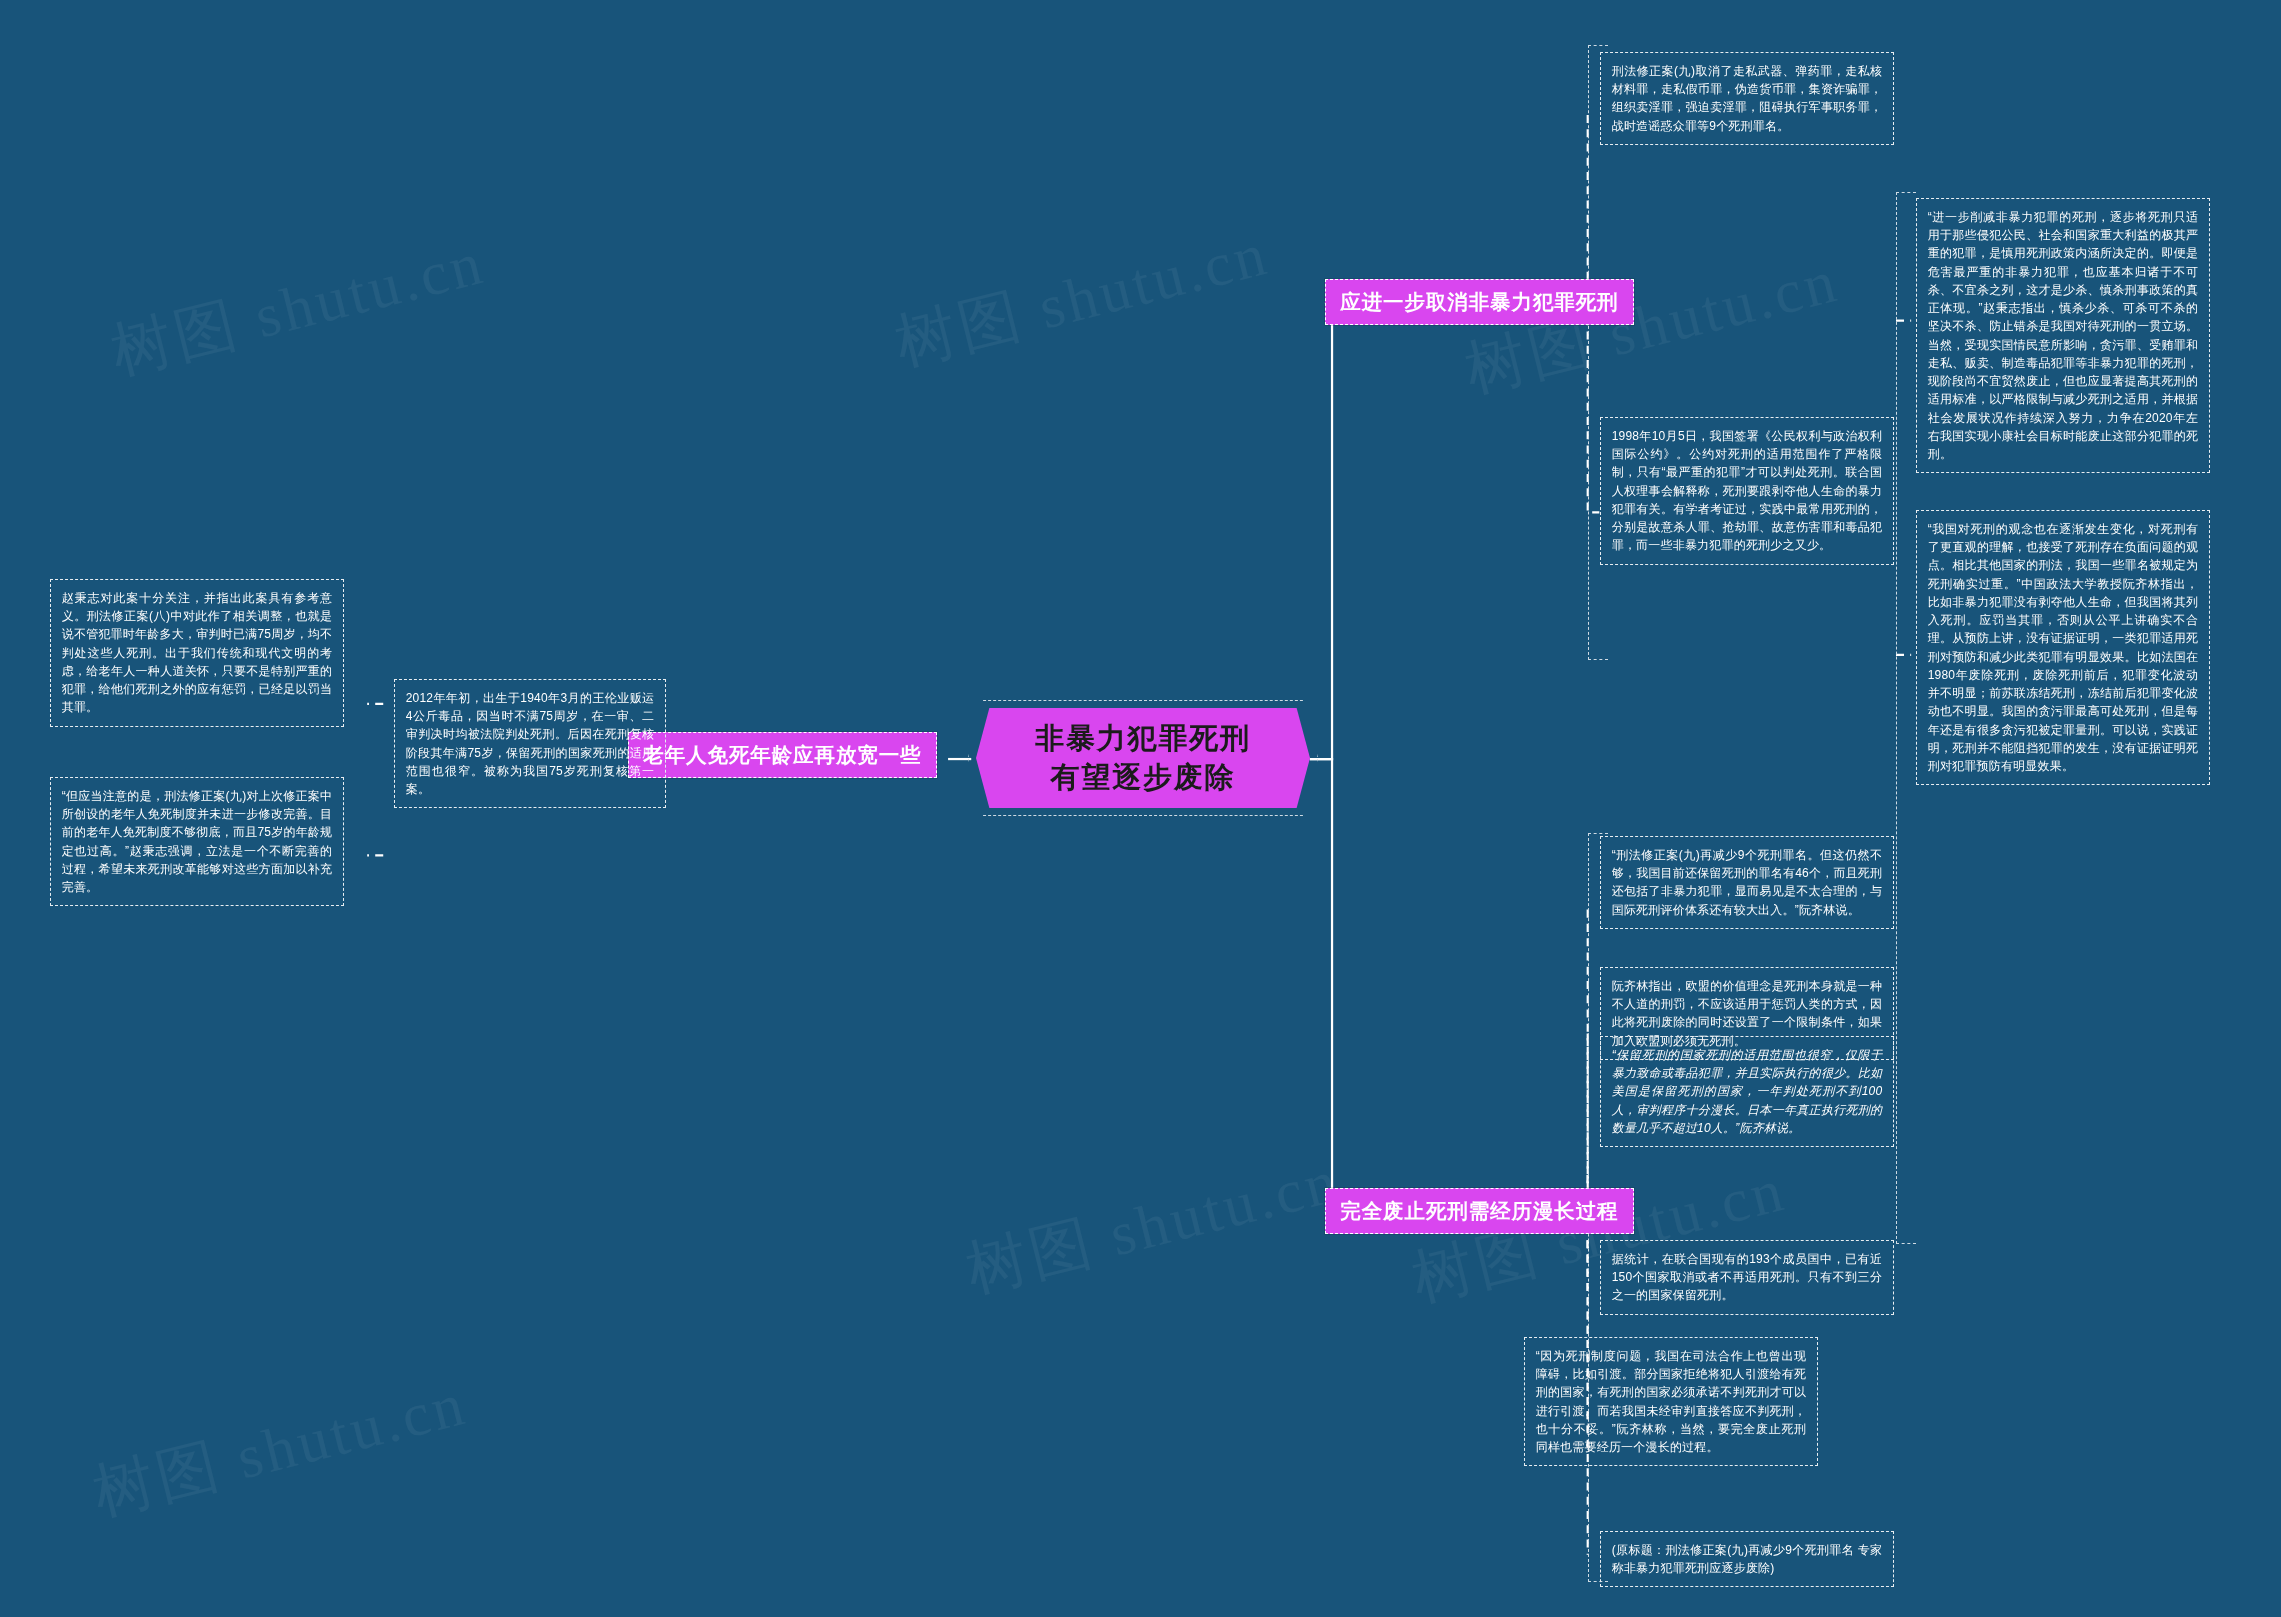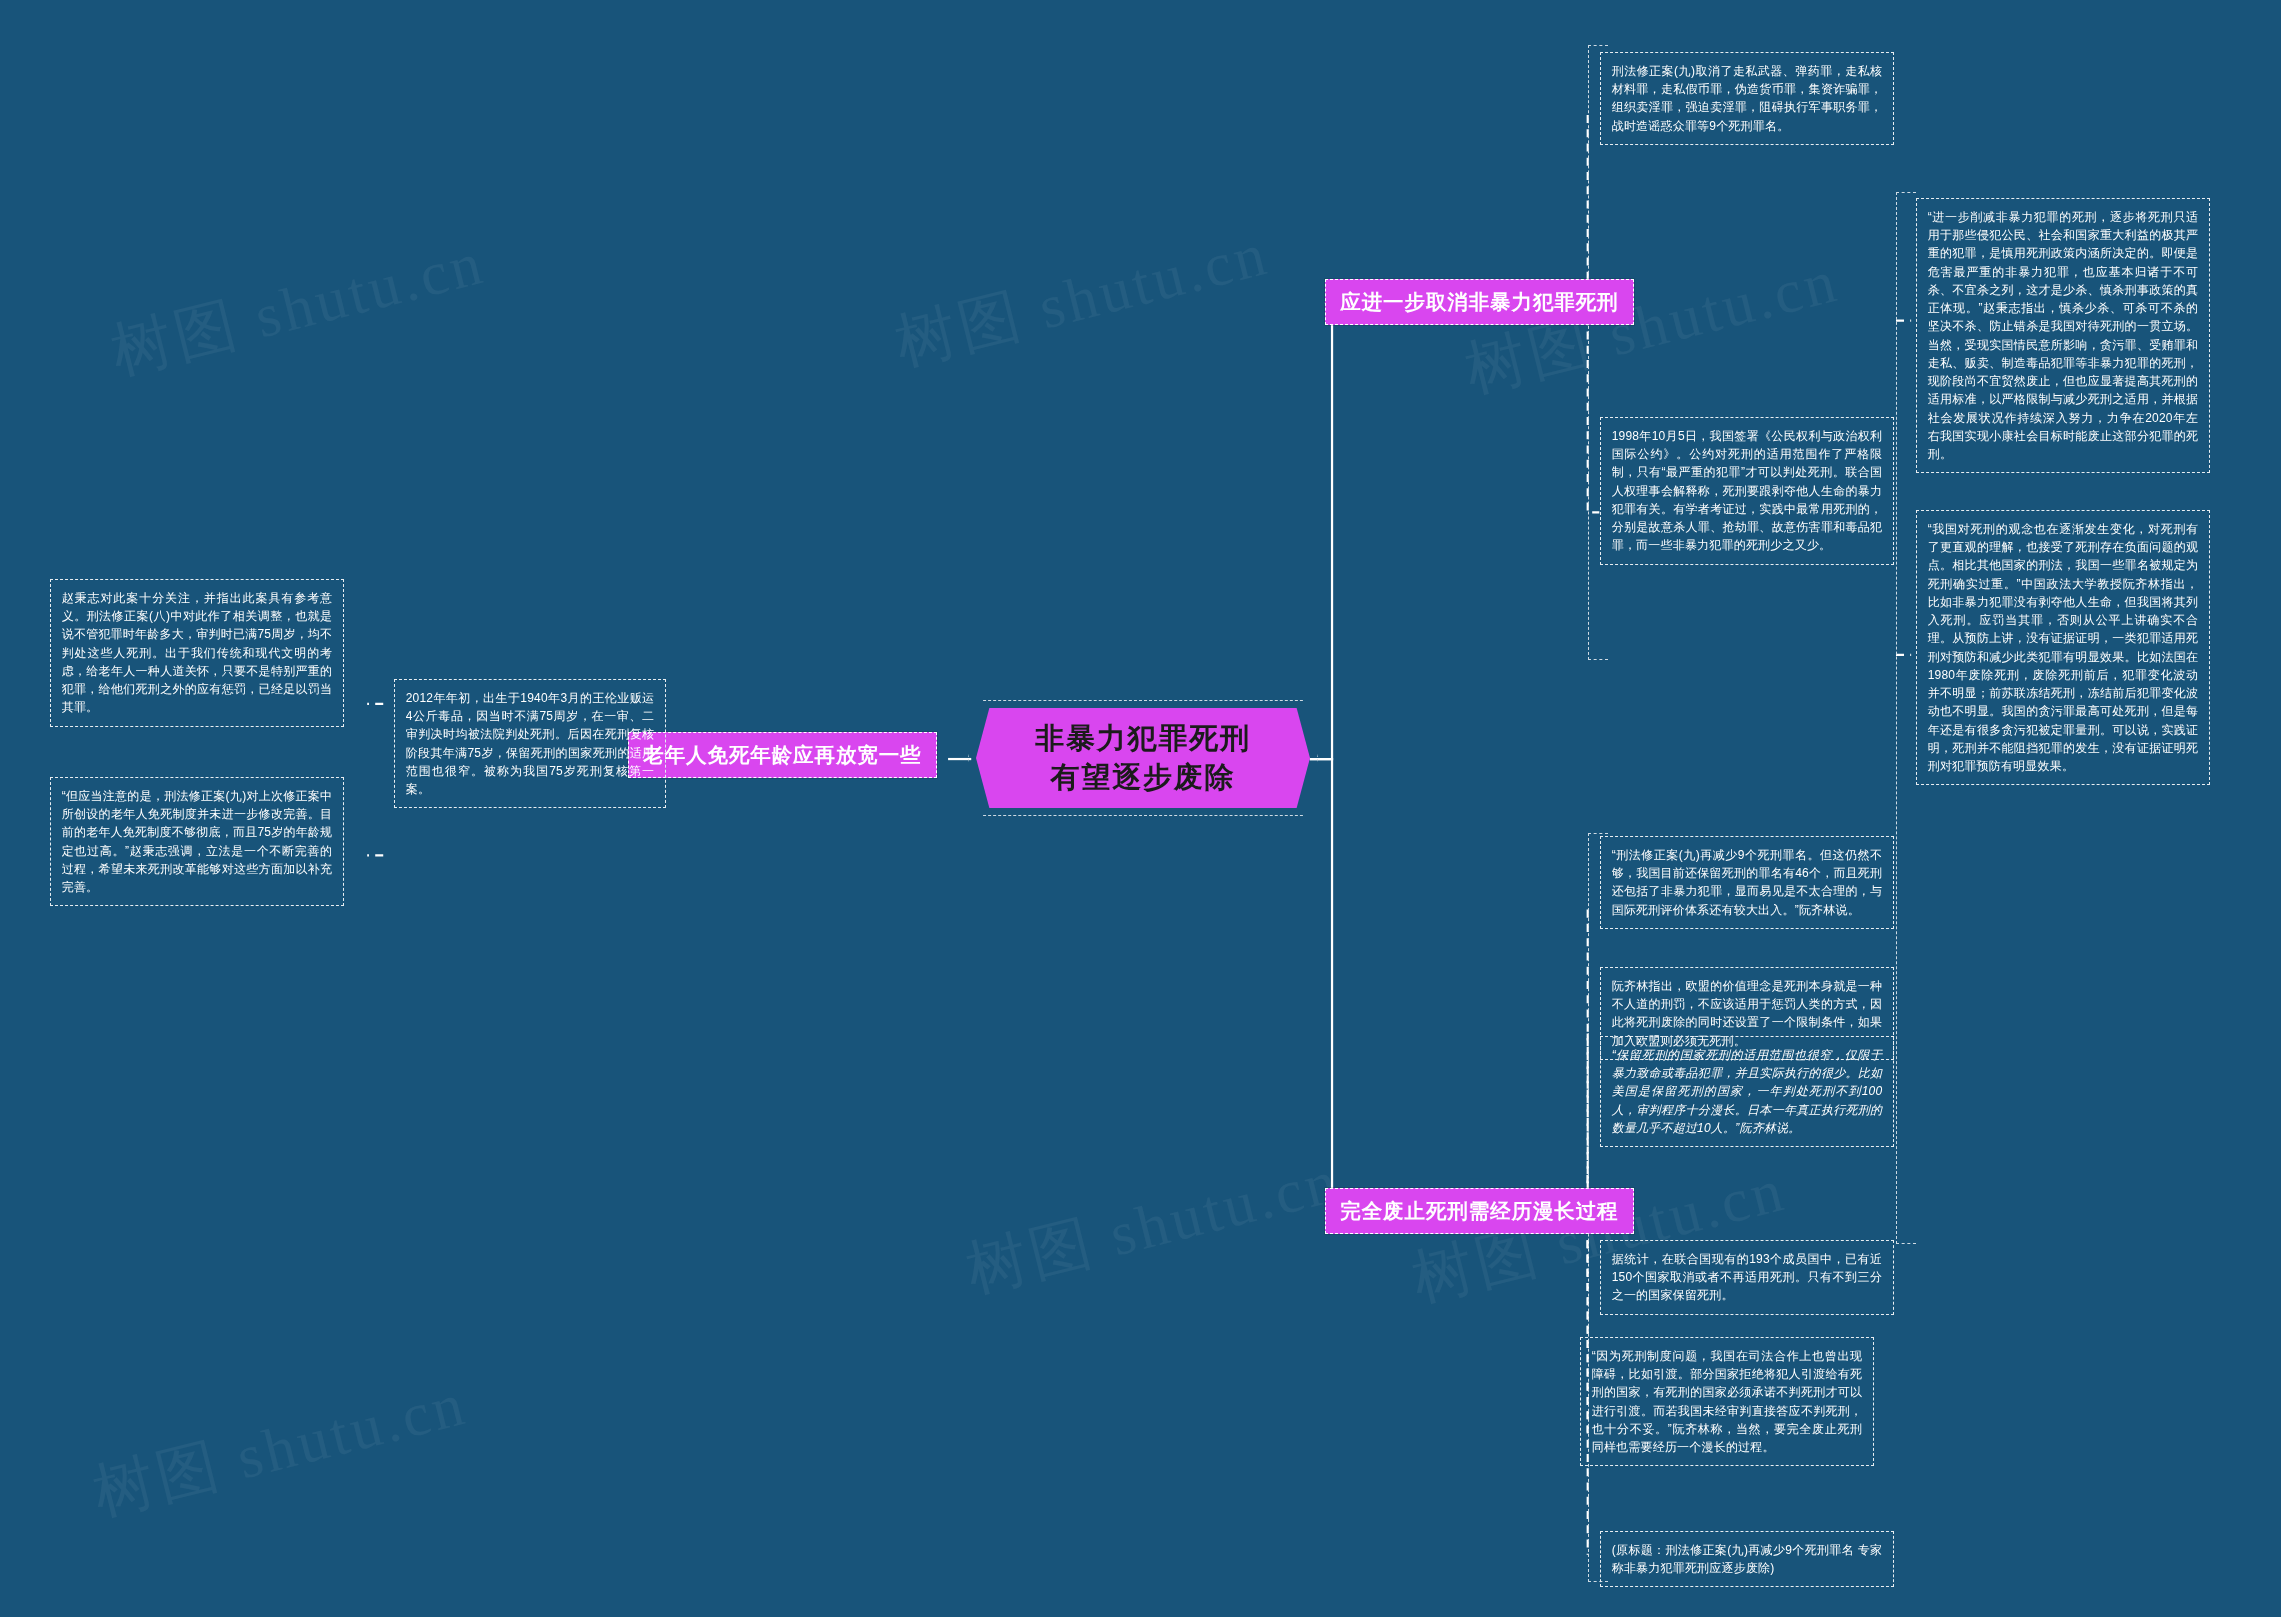--- a/index.html
+++ b/index.html
@@ -149,16 +149,16 @@
 <div class="node branch" style="left:1325px;top:1188px;">完全废止死刑需经历漫长过程</div>
 
 <div class="node leaf" style="left:1600px;top:836px;width:294px;">“刑法修正案(九)再减少9个死刑罪名。但这仍然不够，我国目前还保留死刑的罪名有46个，而且死刑还包括了非暴力犯罪，显而易见是不太合理的，与国际死刑评价体系还有较大出入。”阮齐林说。</div>
 
 <div class="node leaf" style="left:1600px;top:967px;width:294px;">阮齐林指出，欧盟的价值理念是死刑本身就是一种不人道的刑罚，不应该适用于惩罚人类的方式，因此将死刑废除的同时还设置了一个限制条件，如果加入欧盟则必须无死刑。</div>
 
 <div class="node leaf" style="left:1600px;top:1036px;width:294px;font-style:italic;">“保留死刑的国家死刑的适用范围也很窄，仅限于暴力致命或毒品犯罪，并且实际执行的很少。比如美国是保留死刑的国家，一年判处死刑不到100人，审判程序十分漫长。日本一年真正执行死刑的数量几乎不超过10人。”阮齐林说。</div>
 
 <div class="node leaf" style="left:1600px;top:1240px;width:294px;">据统计，在联合国现有的193个成员国中，已有近150个国家取消或者不再适用死刑。只有不到三分之一的国家保留死刑。</div>
 
-<div class="node leaf" style="left:1580px;top:1337px;width:294px;">“因为死刑制度问题，我国在司法合作上也曾出现障碍，比如引渡。部分国家拒绝将犯人引渡给有死刑的国家，有死刑的国家必须承诺不判死刑才可以进行引渡。而若我国未经审判直接答应不判死刑，也十分不妥。”阮齐林称，当然，要完全废止死刑同样也需要经历一个漫长的过程。</div>
+<div class="node leaf" style="left:1524px;top:1337px;width:294px;">“因为死刑制度问题，我国在司法合作上也曾出现障碍，比如引渡。部分国家拒绝将犯人引渡给有死刑的国家，有死刑的国家必须承诺不判死刑才可以进行引渡。而若我国未经审判直接答应不判死刑，也十分不妥。”阮齐林称，当然，要完全废止死刑同样也需要经历一个漫长的过程。</div>
 
 <div class="node leaf" style="left:1600px;top:1531px;width:294px;">(原标题：刑法修正案(九)再减少9个死刑罪名 专家称非暴力犯罪死刑应逐步废除)</div>
 
 
 </body></html>

